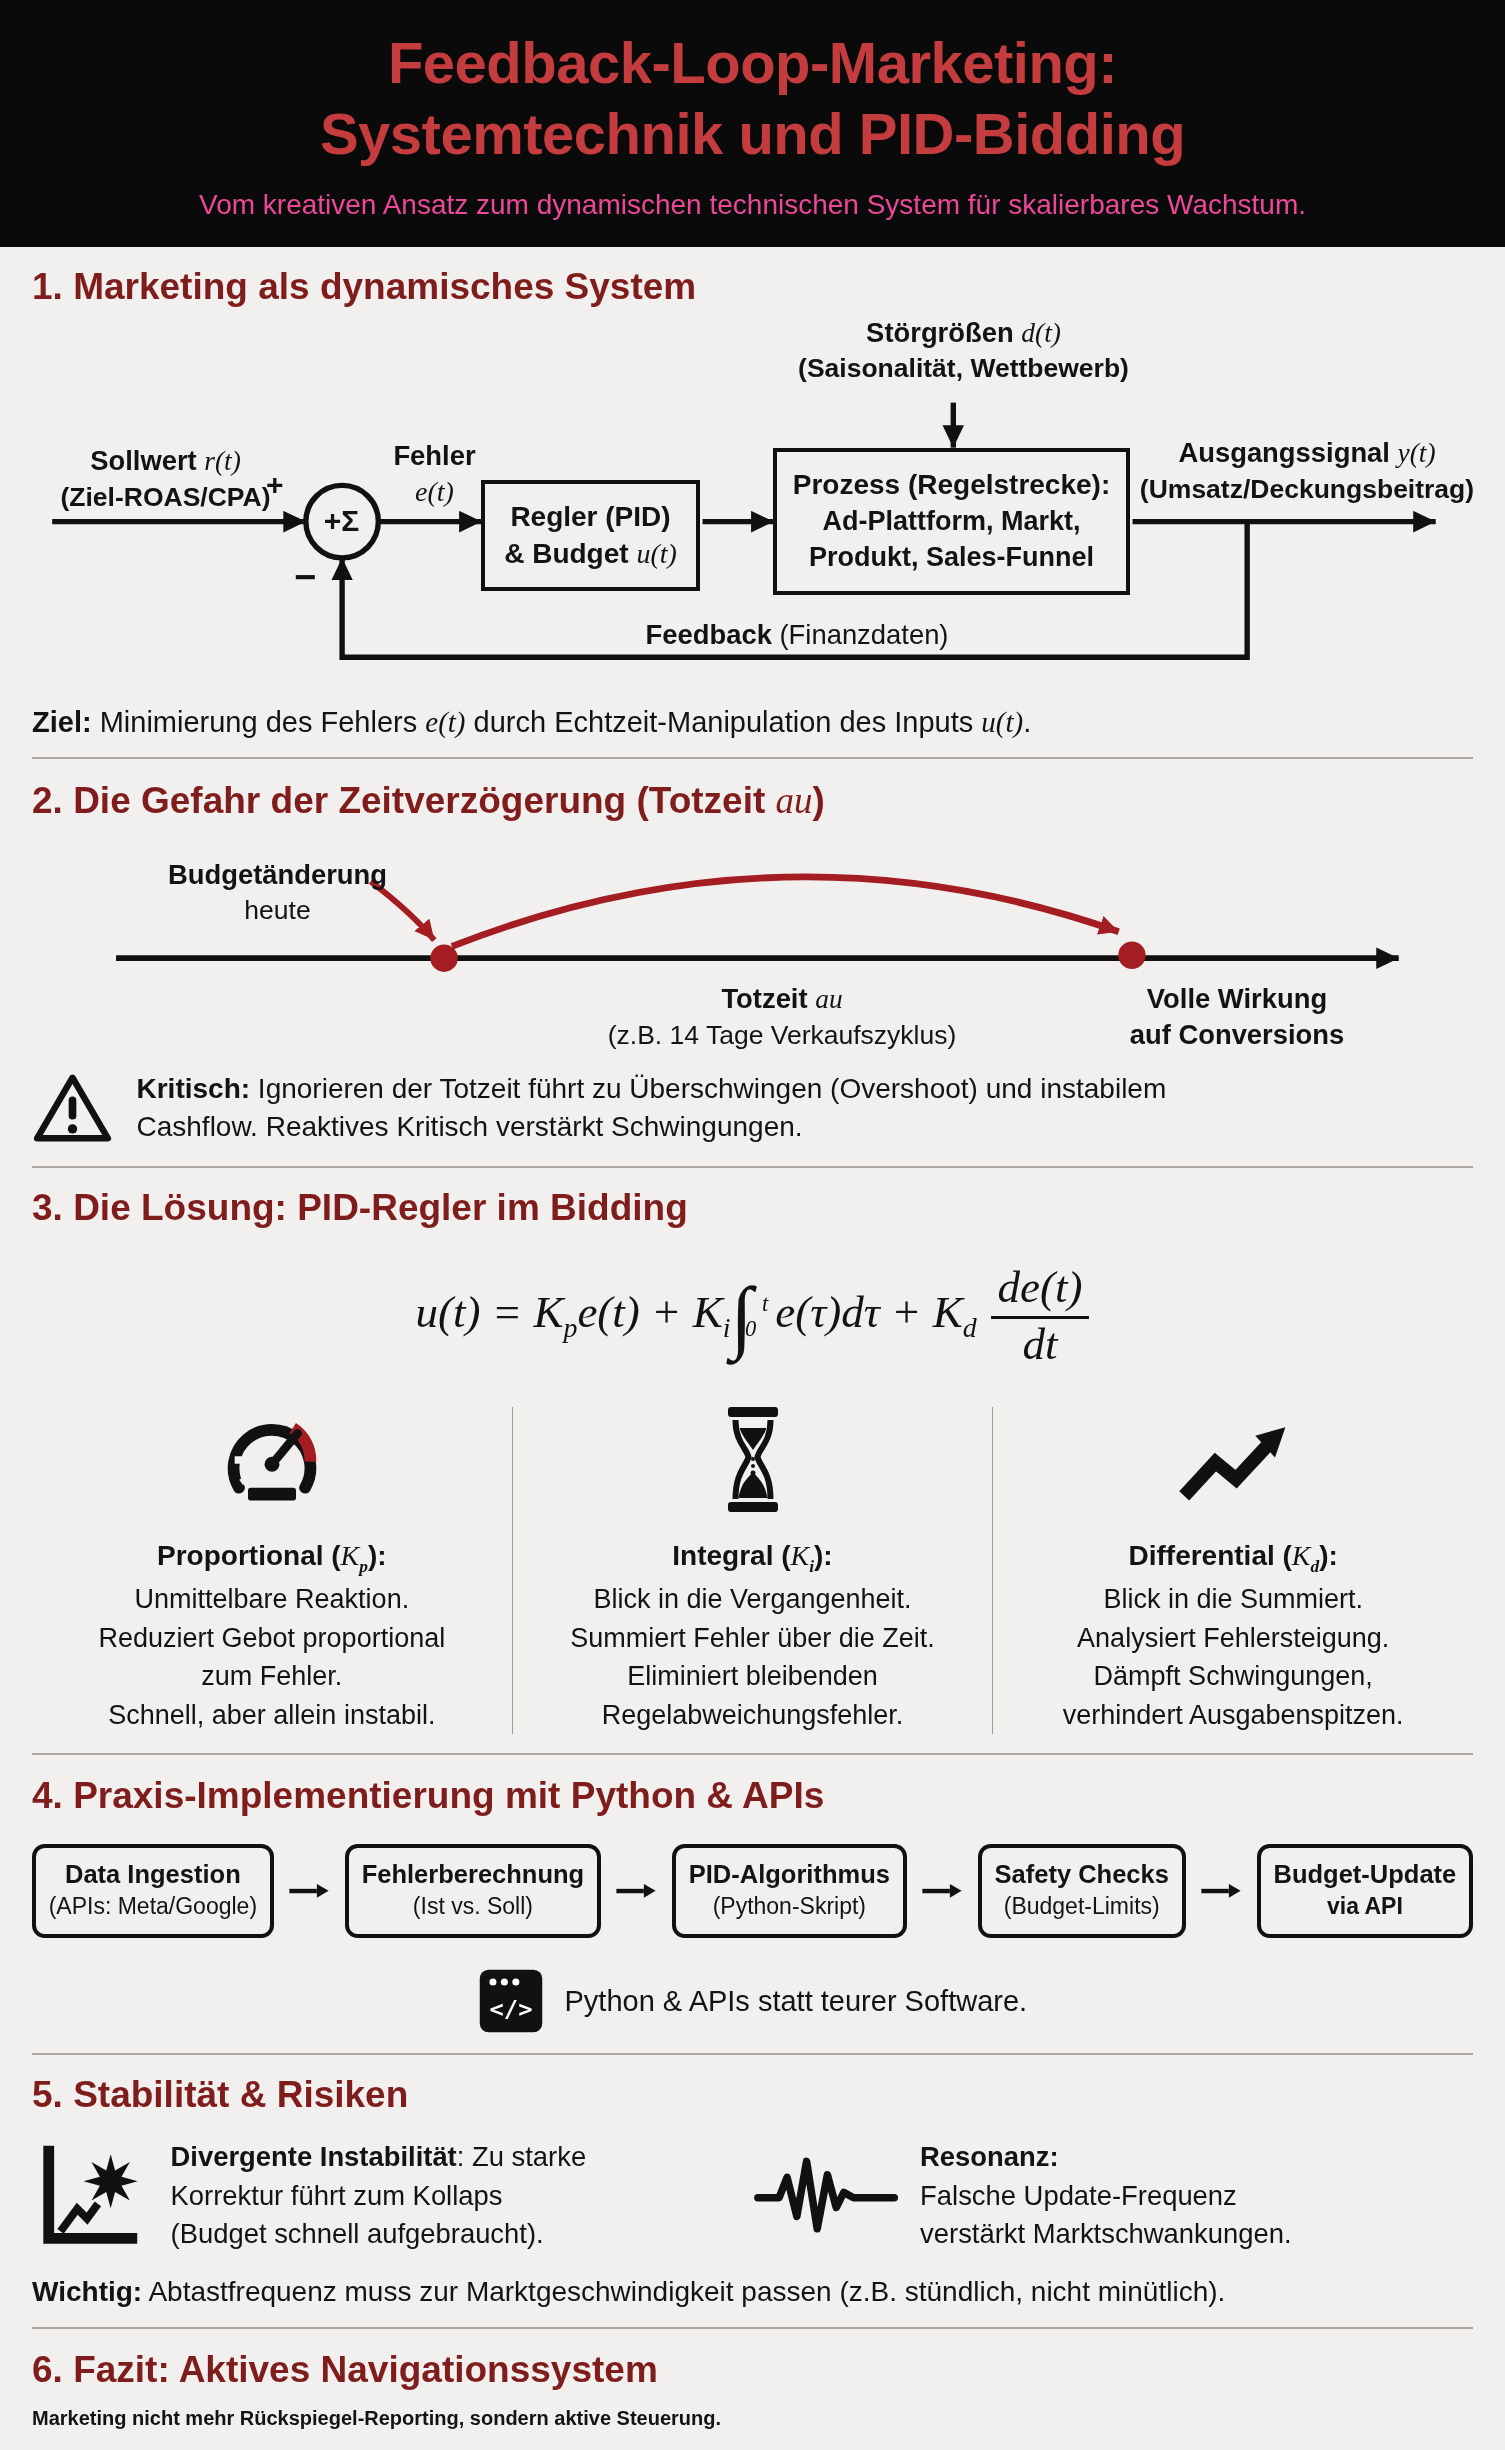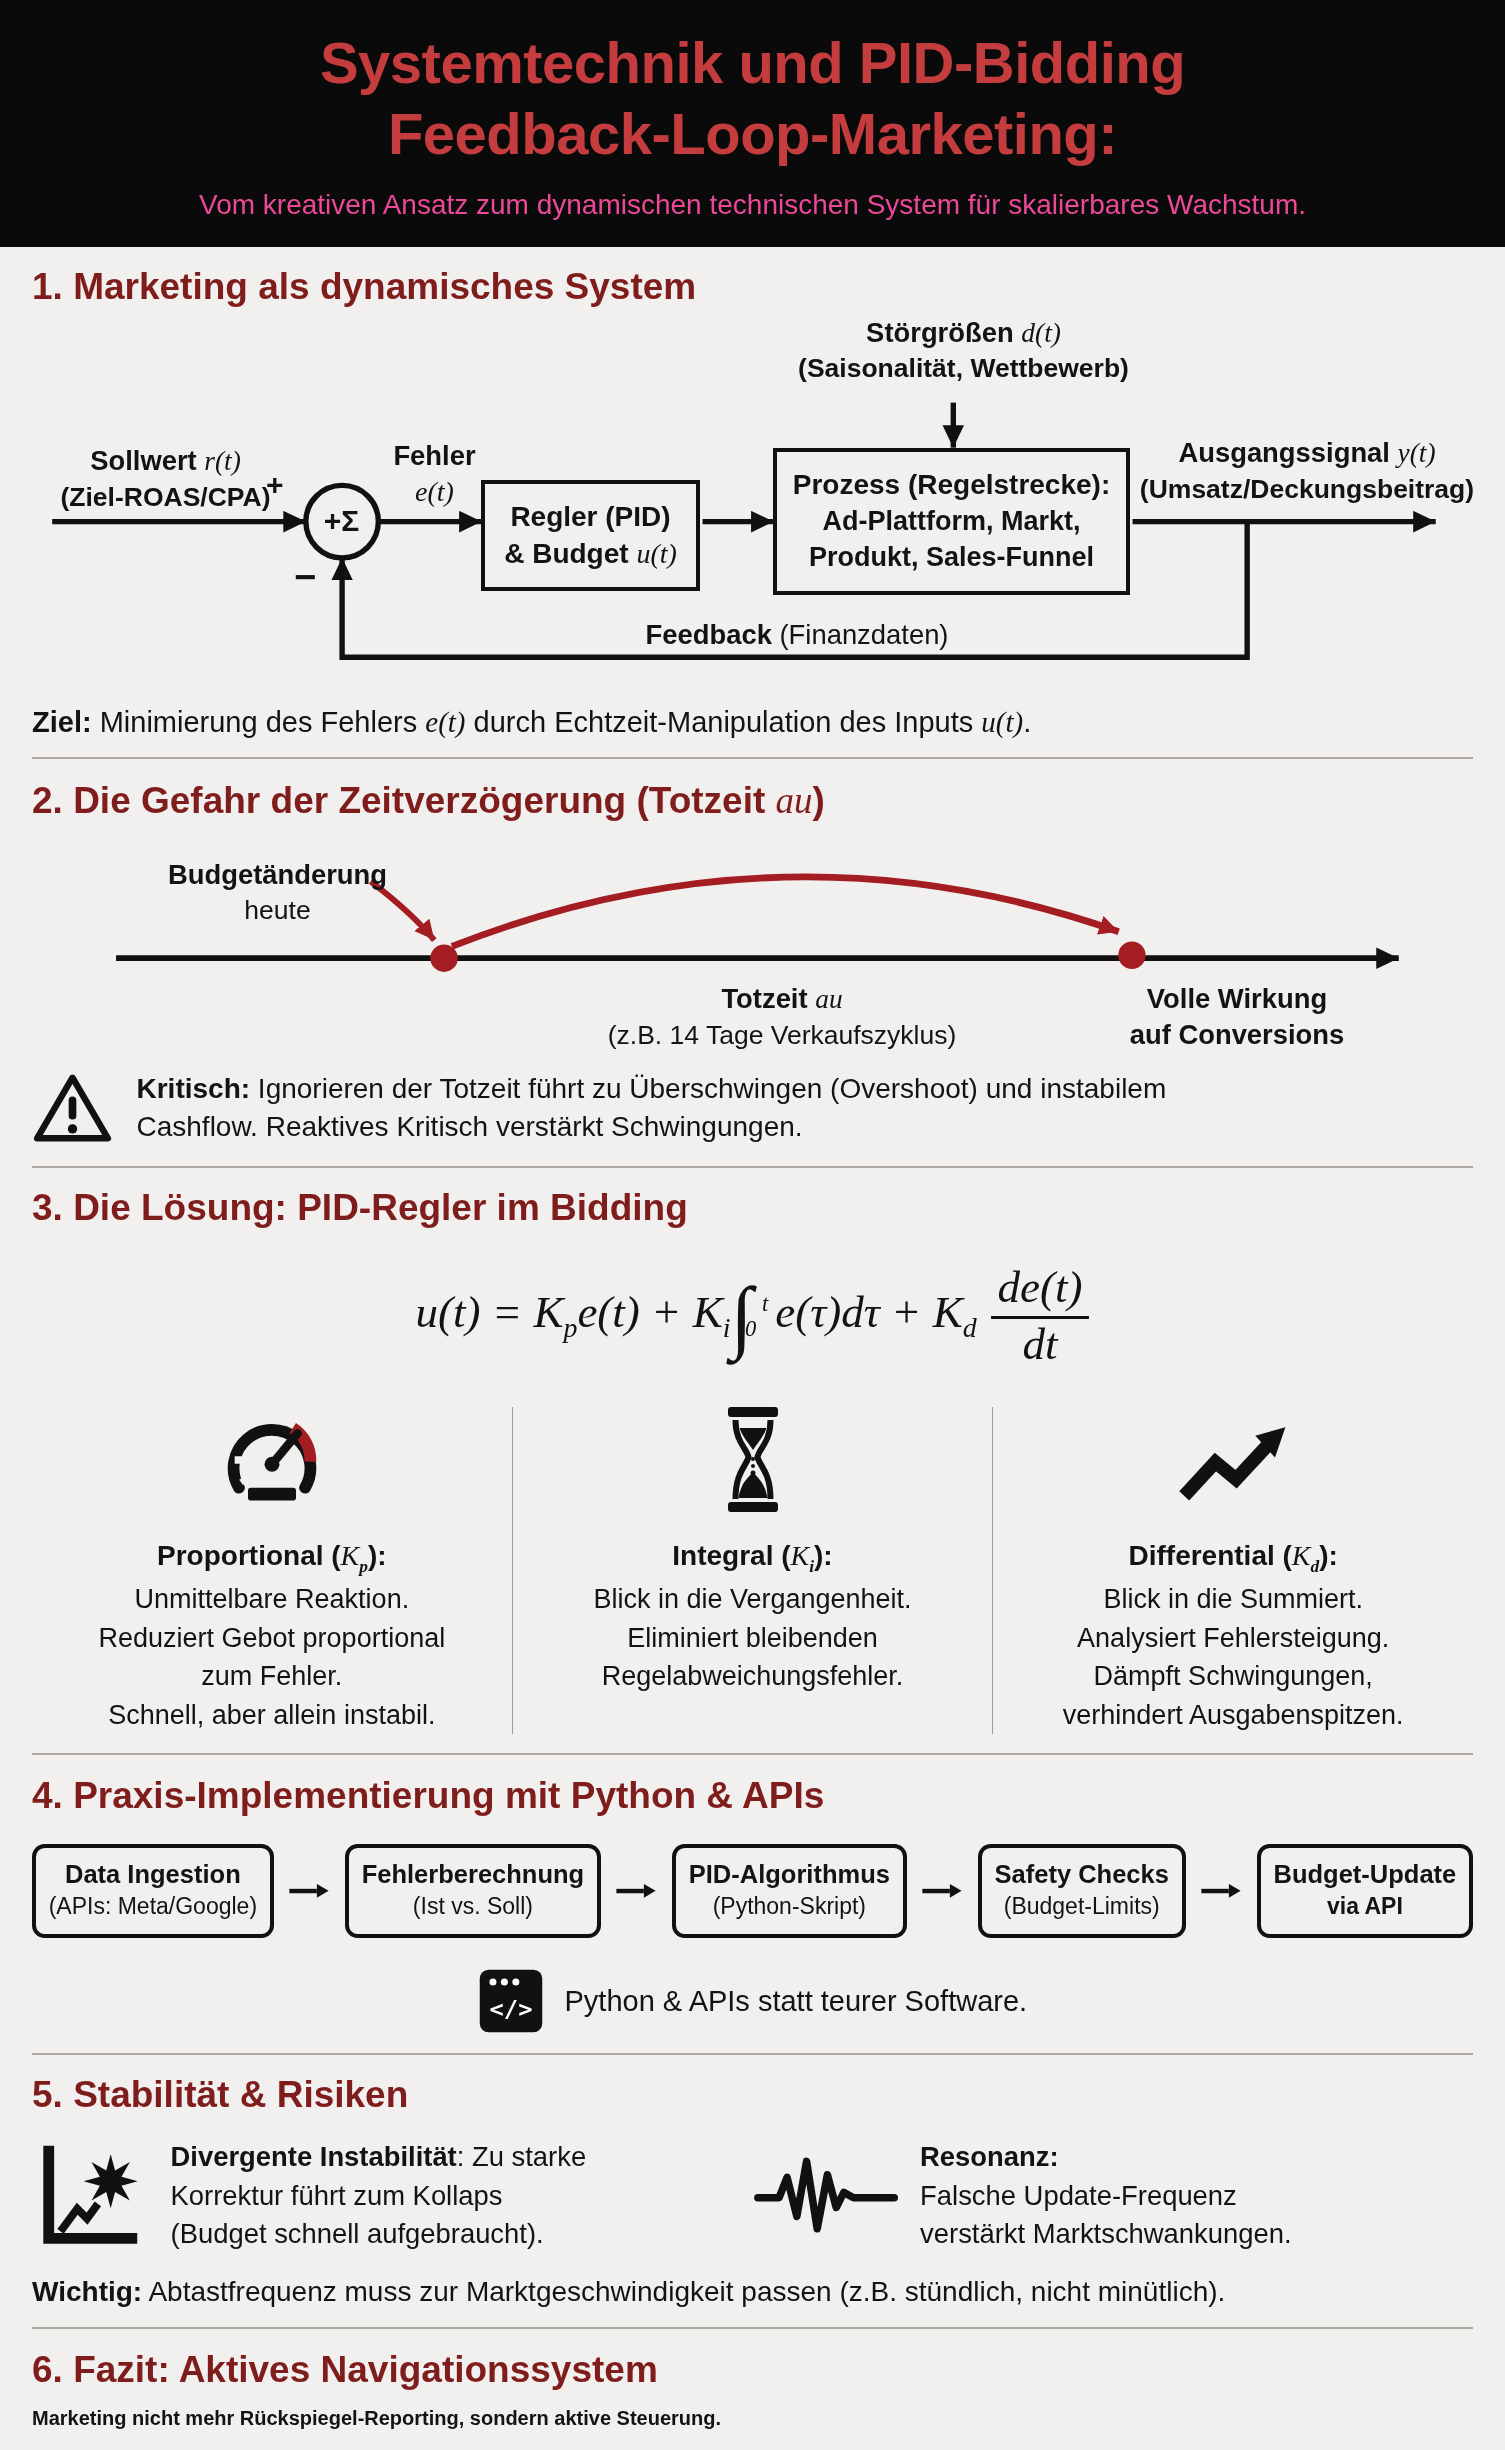--- a/index.html
+++ b/index.html
@@ -83,22 +83,22 @@
         <path d="M0,0 L46,22 L0,44 Z" fill="#111"></path>
       </marker>
       <marker id="mR" markerUnits="userSpaceOnUse" markerWidth="44" markerHeight="42" refX="40" refY="20" orient="auto">
         <path d="M0,0 L40,20 L0,40 Z" fill="#a31d22"></path>
       </marker>
     </defs>
   </svg>
 
   <div class="header">
     <div class="title">
+      <div>Feedback-Loop-Marketing:</div>
       <div>Systemtechnik und PID-Bidding</div>
-      <div>Feedback-Loop-Marketing:</div>
     </div>
     <div class="subtitle">Vom kreativen Ansatz zum dynamischen technischen System für skalierbares Wachstum.</div>
   </div>
 
   <div class="content">
 
     <div class="sec-heading">1. Marketing als dynamisches System</div>
 
     <div class="diagram">
       <svg class="overlay" width="1442" height="382" viewBox="0 0 2942 780">
@@ -242,20 +242,21 @@
             <path d="M46,182 C52,148 68,140 75,130 C82,140 98,148 104,182 Z" fill="#111"></path>
             <circle cx="75" cy="104" r="4" fill="#111"></circle>
             <circle cx="75" cy="118" r="4" fill="#111"></circle>
             <circle cx="75" cy="132" r="5" fill="#111"></circle>
           </svg>
         </div>
         <div class="pid-title">
           <span>Integral (</span><span class="math">K</span><sub class="msub">i</sub><span>):</span>
         </div>
         <div class="pid-line">Blick in die Vergangenheit.</div>
+        <div class="pid-line">Summiert Fehler über die Zeit.</div>
         <div class="pid-line">Eliminiert bleibenden</div>
         <div class="pid-line">Regelabweichungsfehler.</div>
       </div>
 
       <div class="pid-col">
         <div class="pid-icon">
           <svg width="115" height="83" viewBox="0 0 220 160">
             <polyline points="15,150 75,85 115,118 180,48" fill="none" stroke="#111" stroke-width="26"></polyline>
             <polygon points="210,18 152,34 190,76" fill="#111"></polygon>
           </svg>

